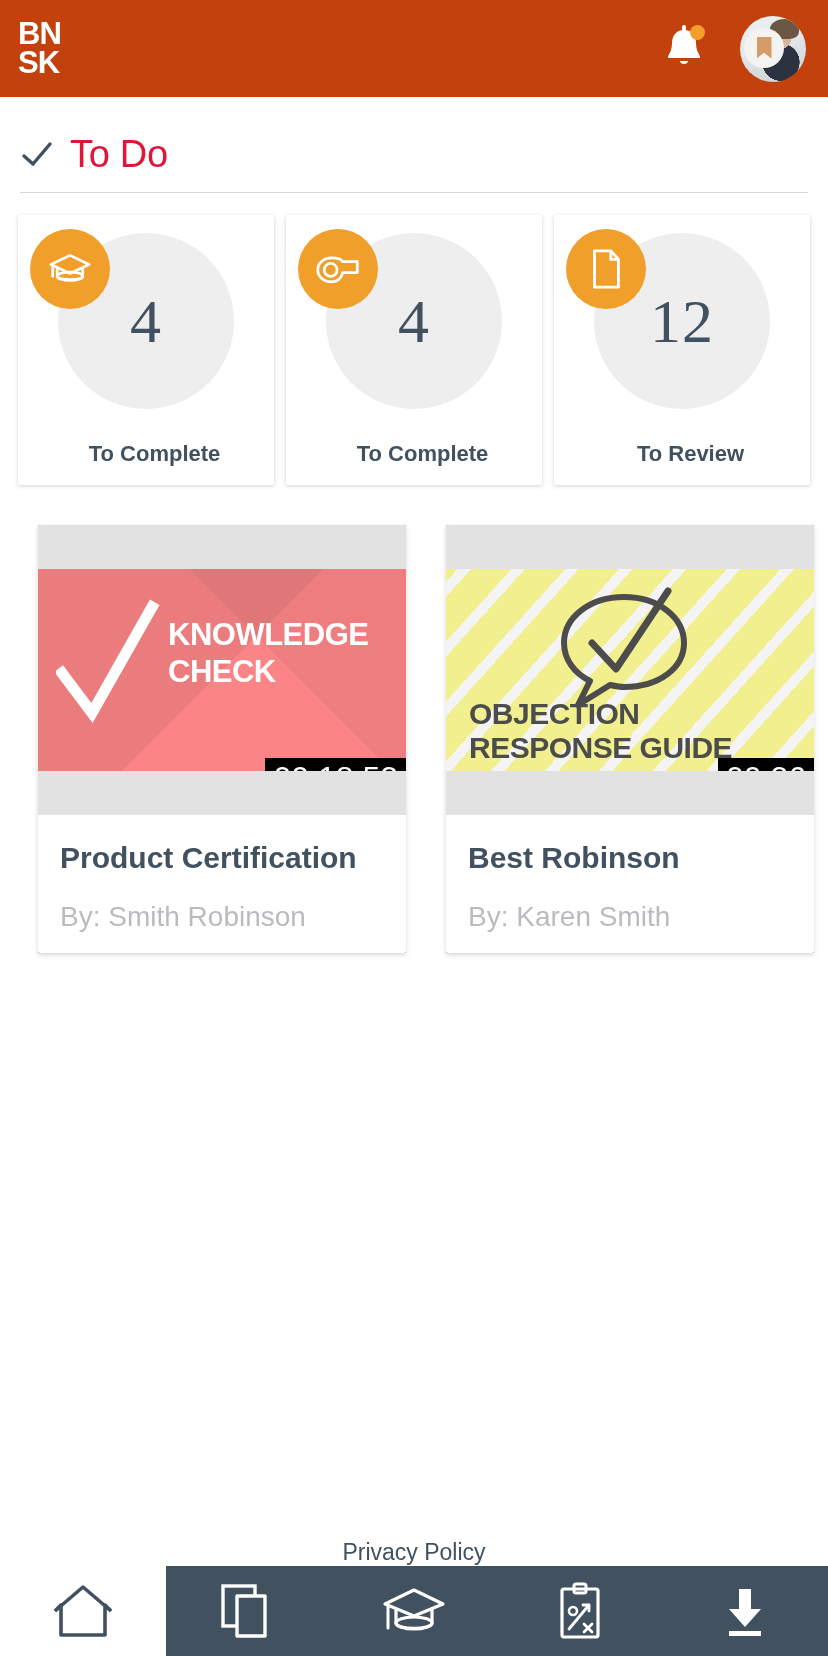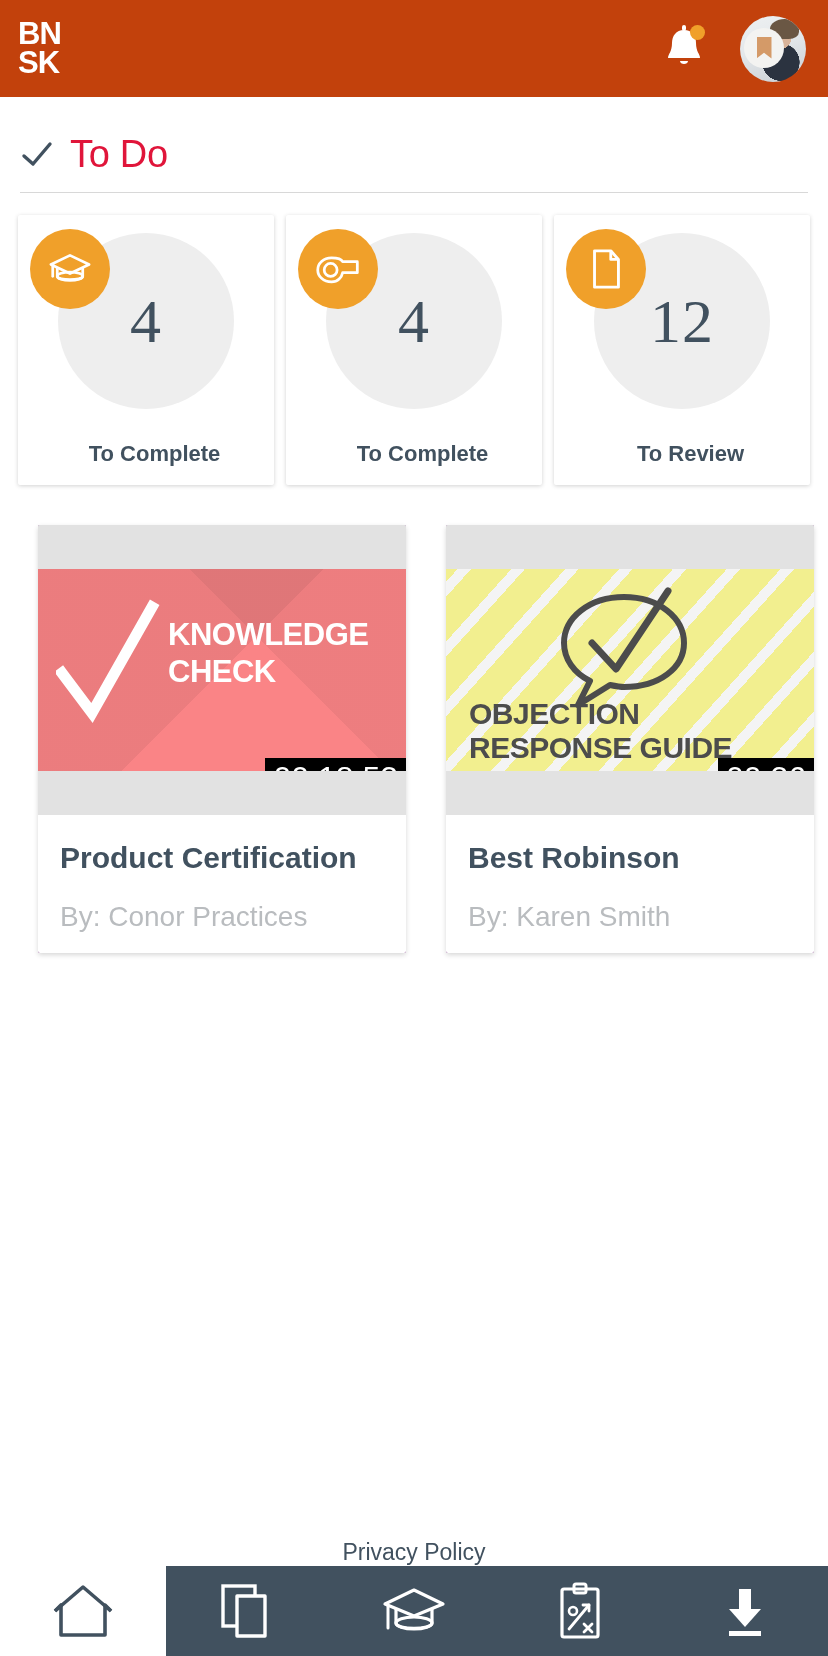--- a/index.html
+++ b/index.html
@@ -250,21 +250,21 @@
             <div class="kc-text">
               <div>KNOWLEDGE</div>
               <div>CHECK</div>
             </div>
             <div class="time-badge">00:18:53</div>
           </div>
           <div class="thumb-foot"></div>
         </div>
         <div class="rcard-body">
           <div class="rcard-title">Product Certification</div>
-          <div class="rcard-author">By: Conor Practices</div>
+          <div class="rcard-author">By: Smith Robinson</div>
         </div>
       </div>
 
       <div class="rcard">
         <div class="rcard-thumb">
           <div class="thumb-bar"></div>
           <div class="thumb-art ob">
             <svg width="180" height="128" viewBox="0 0 180 128" style="position:absolute;left:88px;top:16px;">
               <path d="M90 12 C55 12 30 33 30 58 C30 74 40 88 56 96 L44 120 L76 100 C81 101 86 102 90 102
                        C125 102 150 83 150 58 C150 33 125 12 90 12 Z" fill="none" stroke="#4c4c4c" stroke-width="6" stroke-linejoin="round"></path>

